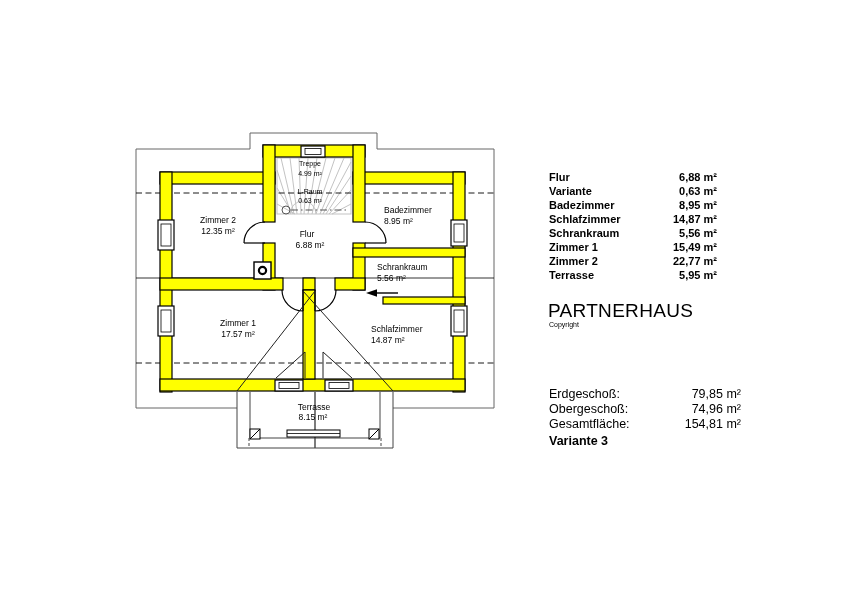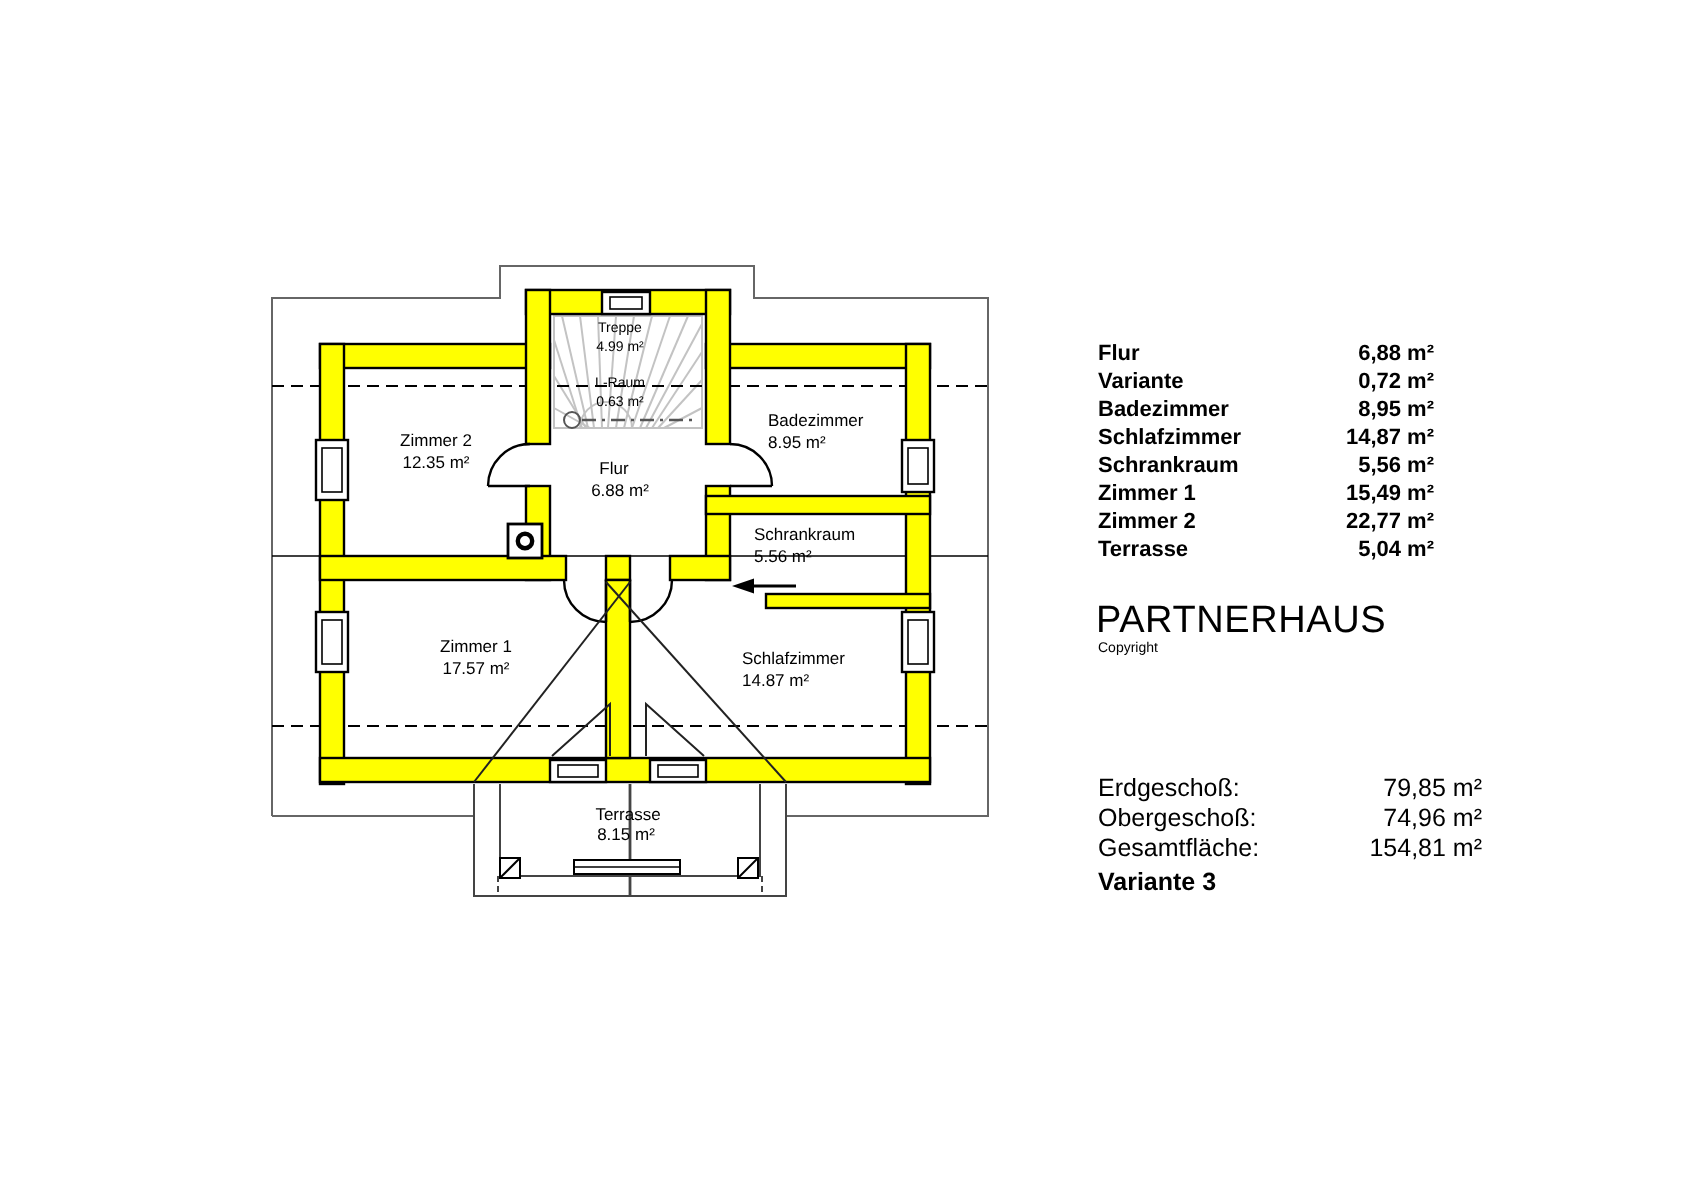--- a/index.html
+++ b/index.html
@@ -194,21 +194,21 @@
     </g>
   </svg>
 
   <div>
     <div class="legend-row" style="top:170px">
       <span>Flur</span>
       <span>6,88 m²</span>
     </div>
     <div class="legend-row" style="top:184px">
       <span>Variante</span>
-      <span>0,72 m²</span>
+      <span>0,63 m²</span>
     </div>
     <div class="legend-row" style="top:198px">
       <span>Badezimmer</span>
       <span>8,95 m²</span>
     </div>
     <div class="legend-row" style="top:212px">
       <span>Schlafzimmer</span>
       <span>14,87 m²</span>
     </div>
     <div class="legend-row" style="top:226px">
@@ -218,21 +218,21 @@
     <div class="legend-row" style="top:240px">
       <span>Zimmer 1</span>
       <span>15,49 m²</span>
     </div>
     <div class="legend-row" style="top:254px">
       <span>Zimmer 2</span>
       <span>22,77 m²</span>
     </div>
     <div class="legend-row" style="top:268px">
       <span>Terrasse</span>
-      <span>5,04 m²</span>
+      <span>5,95 m²</span>
     </div>
 
     <div class="legend-title">PARTNERHAUS</div>
     <div class="legend-copyright">Copyright</div>
 
     <div class="total-row" style="top:387px">
       <span>Erdgeschoß:</span>
       <span>79,85 m²</span>
     </div>
     <div class="total-row" style="top:402px">

